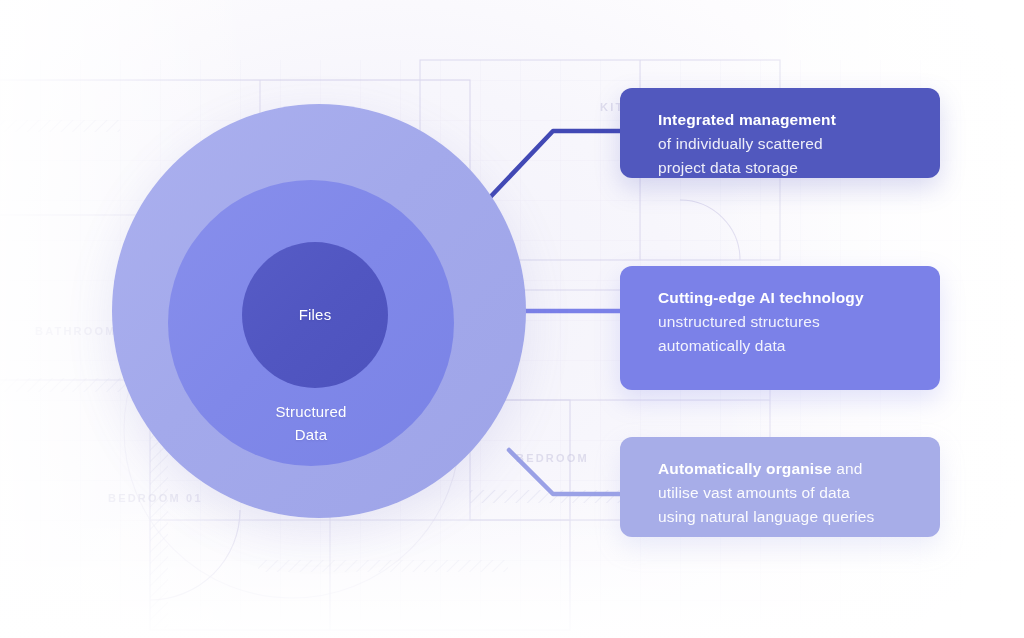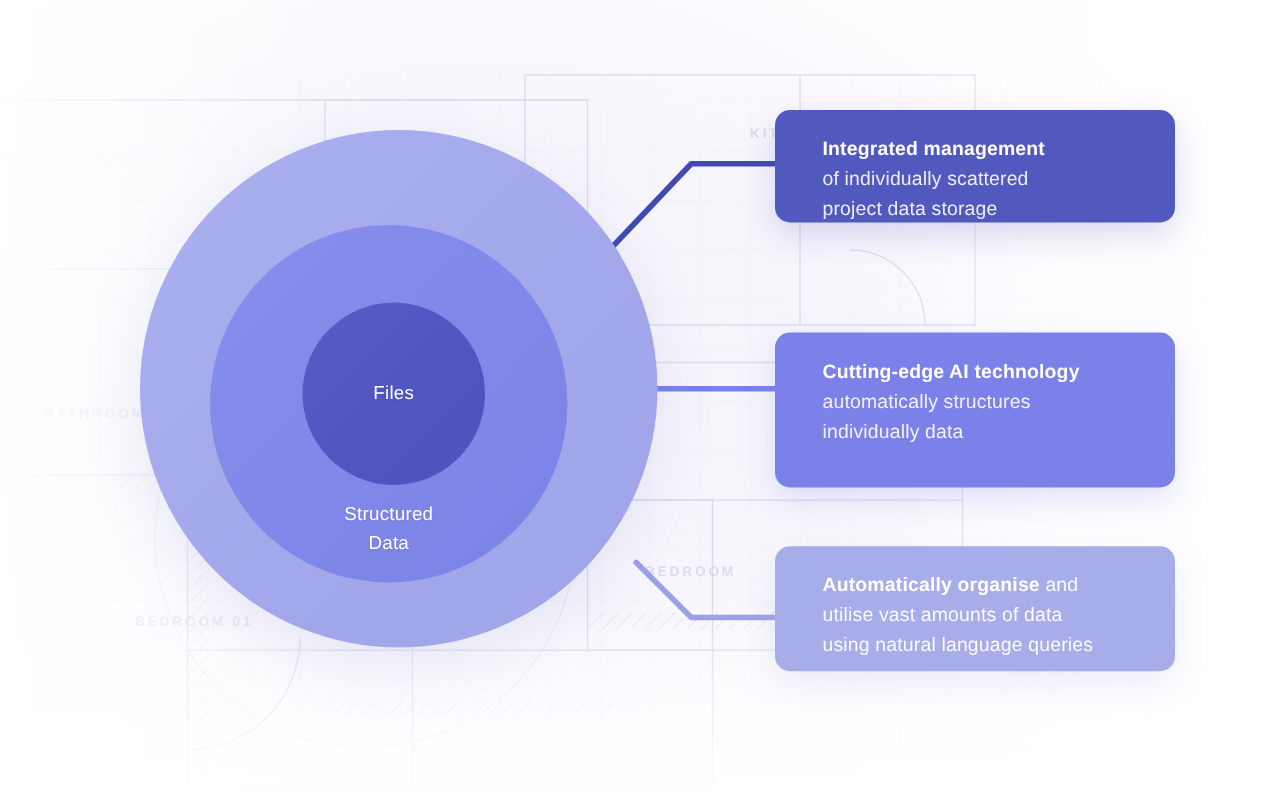--- a/index.html
+++ b/index.html
@@ -200,24 +200,24 @@
     <div class="card-line">
       <span class="card-strong"></span><span class="card-rest">project data storage</span>
     </div>
   </div>
 
   <div class="card" id="card-2">
     <div class="card-line">
       <span class="card-strong">Cutting-edge AI technology</span><span class="card-rest"></span>
     </div>
     <div class="card-line">
-      <span class="card-strong"></span><span class="card-rest">automatically structures</span>
-    </div>
-    <div class="card-line">
-      <span class="card-strong"></span><span class="card-rest">individually data</span>
+      <span class="card-strong"></span><span class="card-rest">unstructured structures</span>
+    </div>
+    <div class="card-line">
+      <span class="card-strong"></span><span class="card-rest">automatically data</span>
     </div>
   </div>
 
   <div class="card" id="card-3">
     <div class="card-line">
       <span class="card-strong">Automatically organise</span><span class="card-rest"> and</span>
     </div>
     <div class="card-line">
       <span class="card-strong"></span><span class="card-rest">utilise vast amounts of data</span>
     </div>

